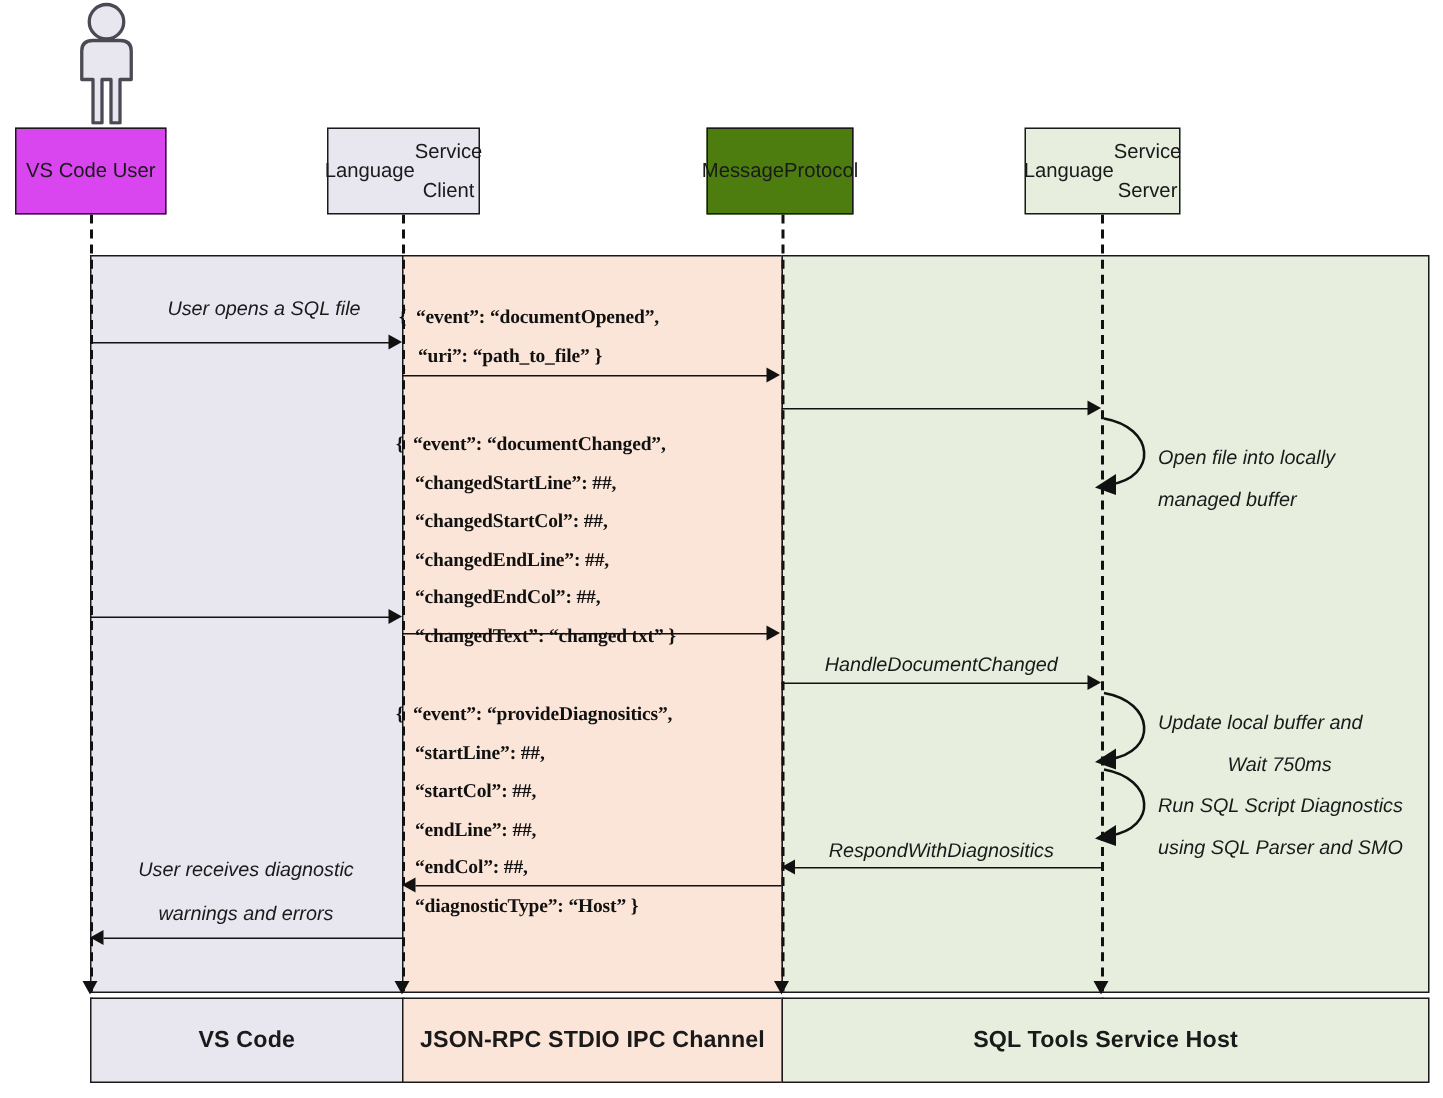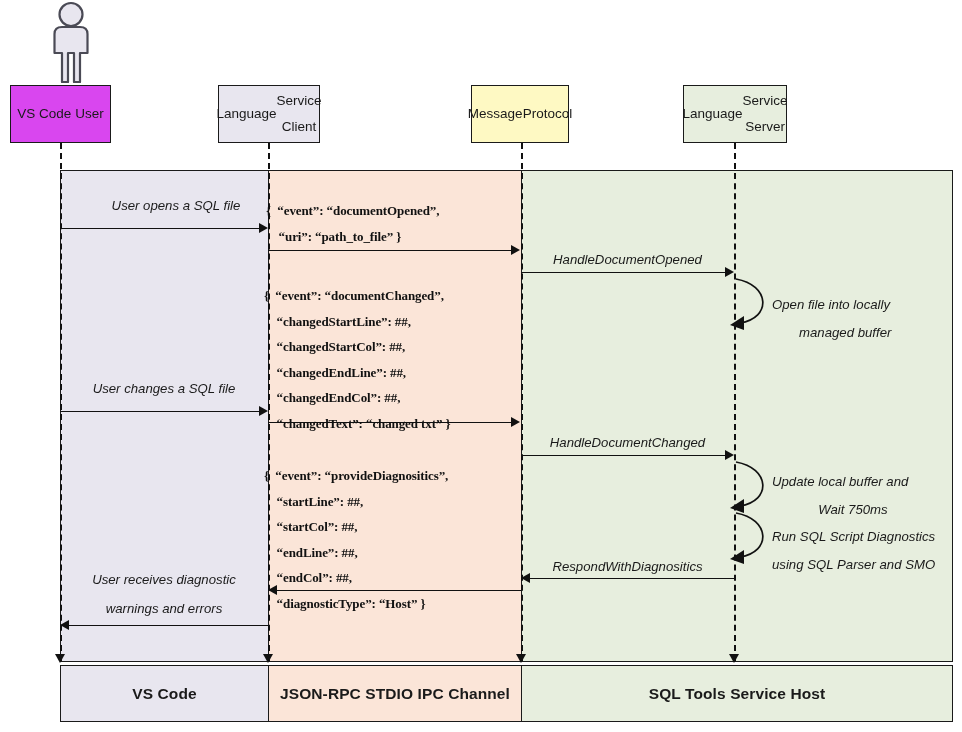--- a/index.html
+++ b/index.html
@@ -19,21 +19,21 @@
   #legend-vscode {left:60px;  top:665px; width:209px; height:57px; background:#e8e6ef;}
   #legend-ipc    {left:268px; top:665px; width:254px; height:57px; background:#fbe5d8;}
   #legend-host   {left:521px; top:665px; width:432px; height:57px; background:#e7eede;}
 
   
   .part{position:absolute;border:1.8px solid #1a1a1a;box-sizing:border-box;
         display:flex;flex-direction:row;align-items:center;justify-content:center;
         font-size:13.5px;line-height:1.95;text-align:center;}
   #part-user   {left:10px;  top:85px; width:101px; height:58px; background:#d946ef;}
   #part-client {left:218px; top:85px; width:102px; height:58px; background:#e8e6ef;}
-  #part-proto  {left:471px; top:85px; width:98px; height:58px; background:#fef9c3;}
+  #part-proto  {left:471px; top:85px; width:98px; height:58px; background:#4d7c0f;}
   #part-server {left:683px; top:85px; width:104px; height:58px; background:#e7eede;}
 
   
   #actor{position:absolute;left:40px;top:1px;width:62px;height:82px;}
 
   
   .lifeline{position:absolute;width:0;border-left:2.4px dashed #111;}
   #ll-user  {left:60px;  top:143px; height:528px;}
   #ll-client{left:268px; top:143px; height:528px;}
   #ll-proto {left:521px; top:143px; height:528px;}
@@ -98,25 +98,23 @@
     <span>Service Server</span>
   </div>
 
   <div class="mlabel" style="left:60px;top:196px;width:232px;">User opens a SQL file</div>
   <div class="msg" style="left:60px;top:228px;width:201px;"></div>
   <div class="head right" style="left:259px;top:222.5px;"></div>
 
   <div class="msg" style="left:268px;top:250px;width:245px;"></div>
   <div class="head right" style="left:511px;top:244.5px;"></div>
 
-  <div class="mlabel" style="left:521px;top:250px;width:213px;">HandleDocumentOpened</div>
   <div class="msg" style="left:521px;top:272px;width:206px;"></div>
   <div class="head right" style="left:725px;top:266.5px;"></div>
 
-  <div class="mlabel" style="left:60px;top:379px;width:208px;">User changes a SQL file</div>
   <div class="msg" style="left:60px;top:411px;width:201px;"></div>
   <div class="head right" style="left:259px;top:405.5px;"></div>
 
   <div class="msg" style="left:268px;top:422px;width:245px;"></div>
   <div class="head right" style="left:511px;top:416.5px;"></div>
 
   <div class="mlabel" style="left:521px;top:433px;width:213px;">HandleDocumentChanged</div>
   <div class="msg" style="left:521px;top:455px;width:206px;"></div>
   <div class="head right" style="left:725px;top:449.5px;"></div>
 
@@ -155,21 +153,21 @@
     <polygon points="744,316 730,325 744,330" fill="#111"></polygon>
 
     <path d="M736 462 C 770 468, 772 501, 740 506" fill="none" stroke="#111" stroke-width="1.7"></path>
     <polygon points="744,499 730,508 744,513" fill="#111"></polygon>
 
     <path d="M736 513 C 770 519, 772 552, 740 557" fill="none" stroke="#111" stroke-width="1.7"></path>
     <polygon points="744,550 730,559 744,564" fill="#111"></polygon>
   </svg>
 
   <div class="note" style="left:772px;top:291px;">Open file into locally</div>
-  <div class="note" style="left:772px;top:319px;margin-left:27px;">managed buffer</div>
+  <div class="note" style="left:772px;top:319px;">managed buffer</div>
 
   <div class="note" style="left:772px;top:468px;">Update local buffer and</div>
   <div class="note" style="left:772px;top:496px;width:162px;text-align:center;">Wait 750ms</div>
 
   <div class="note" style="left:772px;top:523px;">Run SQL Script Diagnostics</div>
   <div class="note" style="left:772px;top:551px;">using SQL Parser and SMO</div>
 
   <div class="arrowhead-down" style="left:54.5px;top:654px;"></div>
   <div class="arrowhead-down" style="left:262.5px;top:654px;"></div>
   <div class="arrowhead-down" style="left:515.5px;top:654px;"></div>

